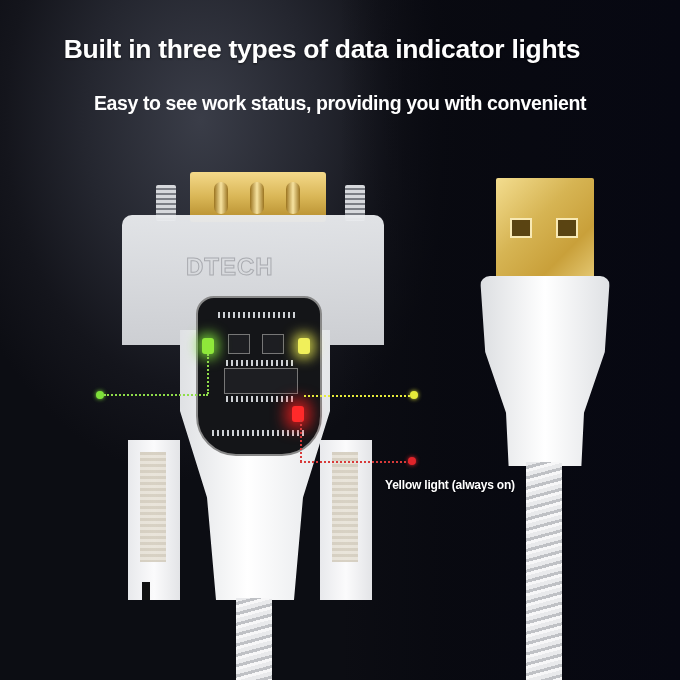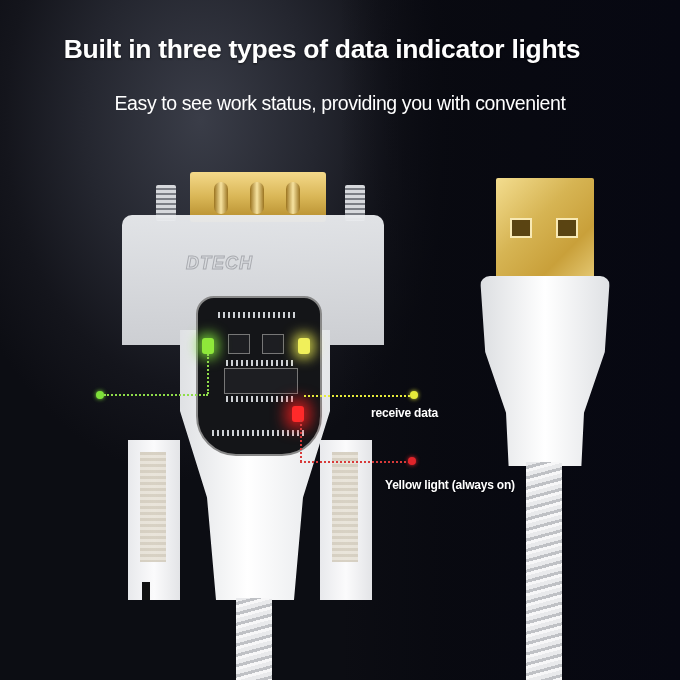--- a/index.html
+++ b/index.html
@@ -5,21 +5,21 @@
   html, body { margin:0; padding:0; }
   body { width:680px; height:680px; overflow:hidden; position:relative;
     background: radial-gradient(ellipse 260px 360px at 200px 120px, #3a3d48 0%, #24262f 45%, #14151c 75%, #0c0d13 100%),
                 #0c0d13;
     font-family: "Liberation Sans", sans-serif; }
   .bg-right { position:absolute; left:340px; top:0; width:340px; height:680px;
     background: linear-gradient(90deg, rgba(12,13,20,0) 0%, rgba(8,9,16,0.85) 30%, #070812 100%); }
   .headline { position:absolute; left:0; top:34px; width:644px; text-align:center; color:#fff;
     font-weight:bold; font-size:26.5px; letter-spacing:-0.3px; text-shadow:0 1px 2px rgba(0,0,0,.6); }
   .sub { position:absolute; left:0; top:88px; width:680px; text-align:center; color:#fff;
-    font-size:19.5px; line-height:30px; letter-spacing:-0.4px; }
+    font-size:19.5px; line-height:30px; letter-spacing:-0.4px;font-weight:bold; }
   .label { position:absolute; color:#fff; font-weight:bold; font-size:12px; line-height:17px;
     letter-spacing:-0.2px; text-shadow:0 1px 1px rgba(0,0,0,.5); }
   .dot { position:absolute; width:8px; height:8px; border-radius:50%; }
   .hline { position:absolute; height:0; border-top:2px dotted; }
   .vline { position:absolute; width:0; border-left:2px dotted; }
   
   .db9-shell { position:absolute; left:190px; top:172px; width:136px; height:50px;
     background:linear-gradient(180deg,#f4d98a 0%,#d9b656 50%,#b38a2a 100%); border-radius:3px; }
   .db9-slot { position:absolute; top:10px; width:14px; height:32px; border-radius:7px;
     background:linear-gradient(90deg,#9b7420,#f7e3a0,#9b7420); }
@@ -35,21 +35,21 @@
     background:linear-gradient(90deg,#e8e9ec,#fbfbfc,#e3e4e7); }
   .db-tab-inner { position:absolute; left:12px; top:12px; width:26px; height:110px;
     background:repeating-linear-gradient(180deg,#cfc7b6 0 3px,#e5dfd2 3px 6px); opacity:.8; }
   .db-tab-notch { position:absolute; bottom:0; left:14px; width:8px; height:18px; background:#111; }
   .pcb { position:absolute; left:196px; top:296px; width:122px; height:156px;
     background:#141518; border-radius:18px 18px 40px 40px; border:2px solid #888; }
   .chip { position:absolute; background:#1d1e22; border:1px solid #777; }
   .pin-row { position:absolute; height:6px; background:repeating-linear-gradient(90deg,#cfd2d6 0 2px,transparent 2px 5px); }
   .led { position:absolute; width:12px; height:16px; border-radius:3px; }
   .brand { position:absolute; left:186px; top:253px; font-family:"Liberation Sans",sans-serif;
-    font-weight:bold; font-style:italic; font-size:18px; color:transparent;
+    font-weight:bold; font-size:24px; color:transparent;
     -webkit-text-stroke:1px #a9abb0; letter-spacing:1px; }
   .cable { position:absolute; width:36px;
     background:repeating-linear-gradient(165deg,#e9eaec 0 4px,#bfc1c5 4px 7px,#f7f7f8 7px 10px); }
   
   .usb-shell { position:absolute; left:496px; top:178px; width:98px; height:108px;
     background:linear-gradient(135deg,#f3dd8f 0%,#d6b453 40%,#c9a03a 70%,#e8cd7a 100%); border-radius:2px; }
   .usb-hole { position:absolute; top:40px; width:18px; height:16px; background:#5a4412; border:2px solid #f8e9b4; }
   .usb-boot { position:absolute; left:480px; top:276px; width:130px; height:190px;
     background:linear-gradient(90deg,#dcdee1 0%,#ffffff 50%,#dfe1e4 100%);
     clip-path: polygon(0 0,100% 0,96% 40%,80% 72%,78% 100%,22% 100%,20% 72%,4% 40%); border-radius:10px; }
@@ -111,21 +111,20 @@
   </div>
   <div class="dot" style="left:96px;top:391px;background:#7ee03a;box-shadow:0 0 4px #7ee03a"></div>
   <div class="hline" style="left:104px;top:394px;width:104px;border-color:#8fdc4a"></div>
   <div class="vline" style="left:207px;top:354px;height:40px;border-color:#8fdc4a"></div>
 </div>
 
 <div>
   <div class="hline" style="left:304px;top:395px;width:106px;border-color:#e6ea3a"></div>
   <div class="dot" style="left:410px;top:391px;background:#e6ea3a;box-shadow:0 0 4px #e6ea3a"></div>
   <div class="label" style="left:371px;top:405px">
-    <div>receive data</div>
   </div>
 </div>
 
 <div>
   <div class="vline" style="left:300px;top:420px;height:42px;border-color:#d83a3a"></div>
   <div class="hline" style="left:300px;top:461px;width:110px;border-color:#d83a3a"></div>
   <div class="dot" style="left:408px;top:457px;background:#e0242a;box-shadow:0 0 4px #e0242a"></div>
   <div class="label" style="left:385px;top:477px">Yellow light (always on)</div>
 </div>
 

